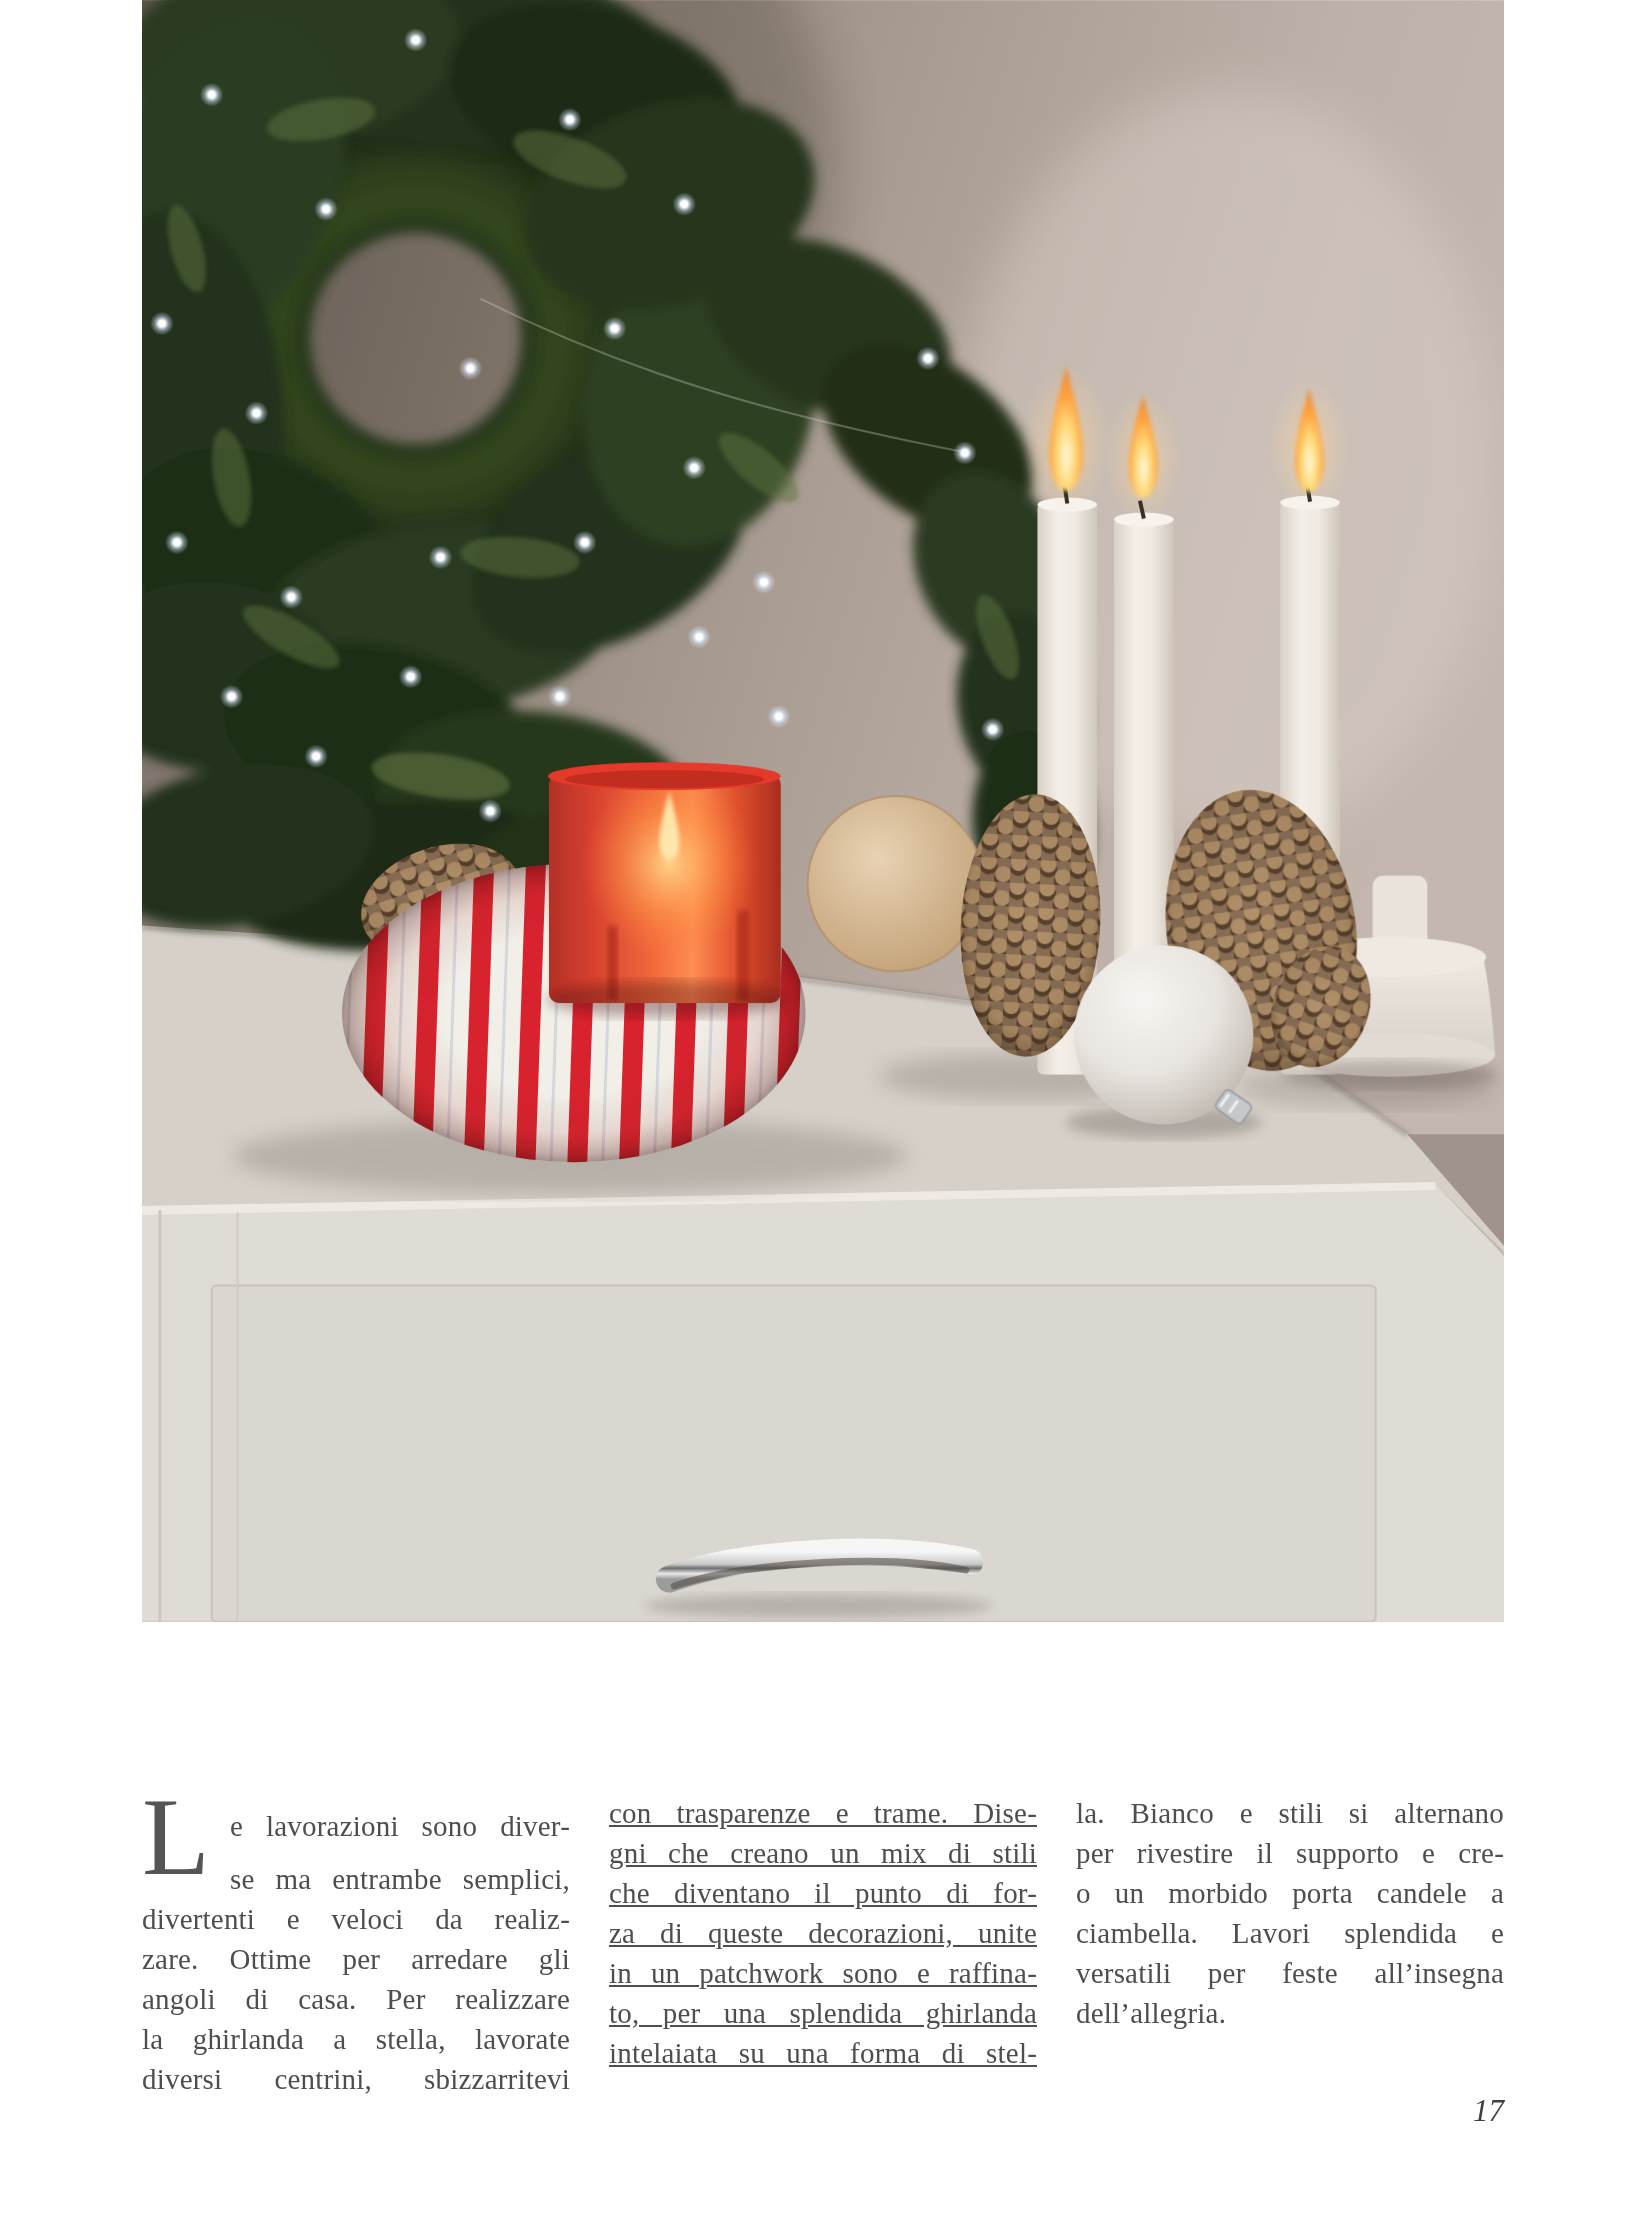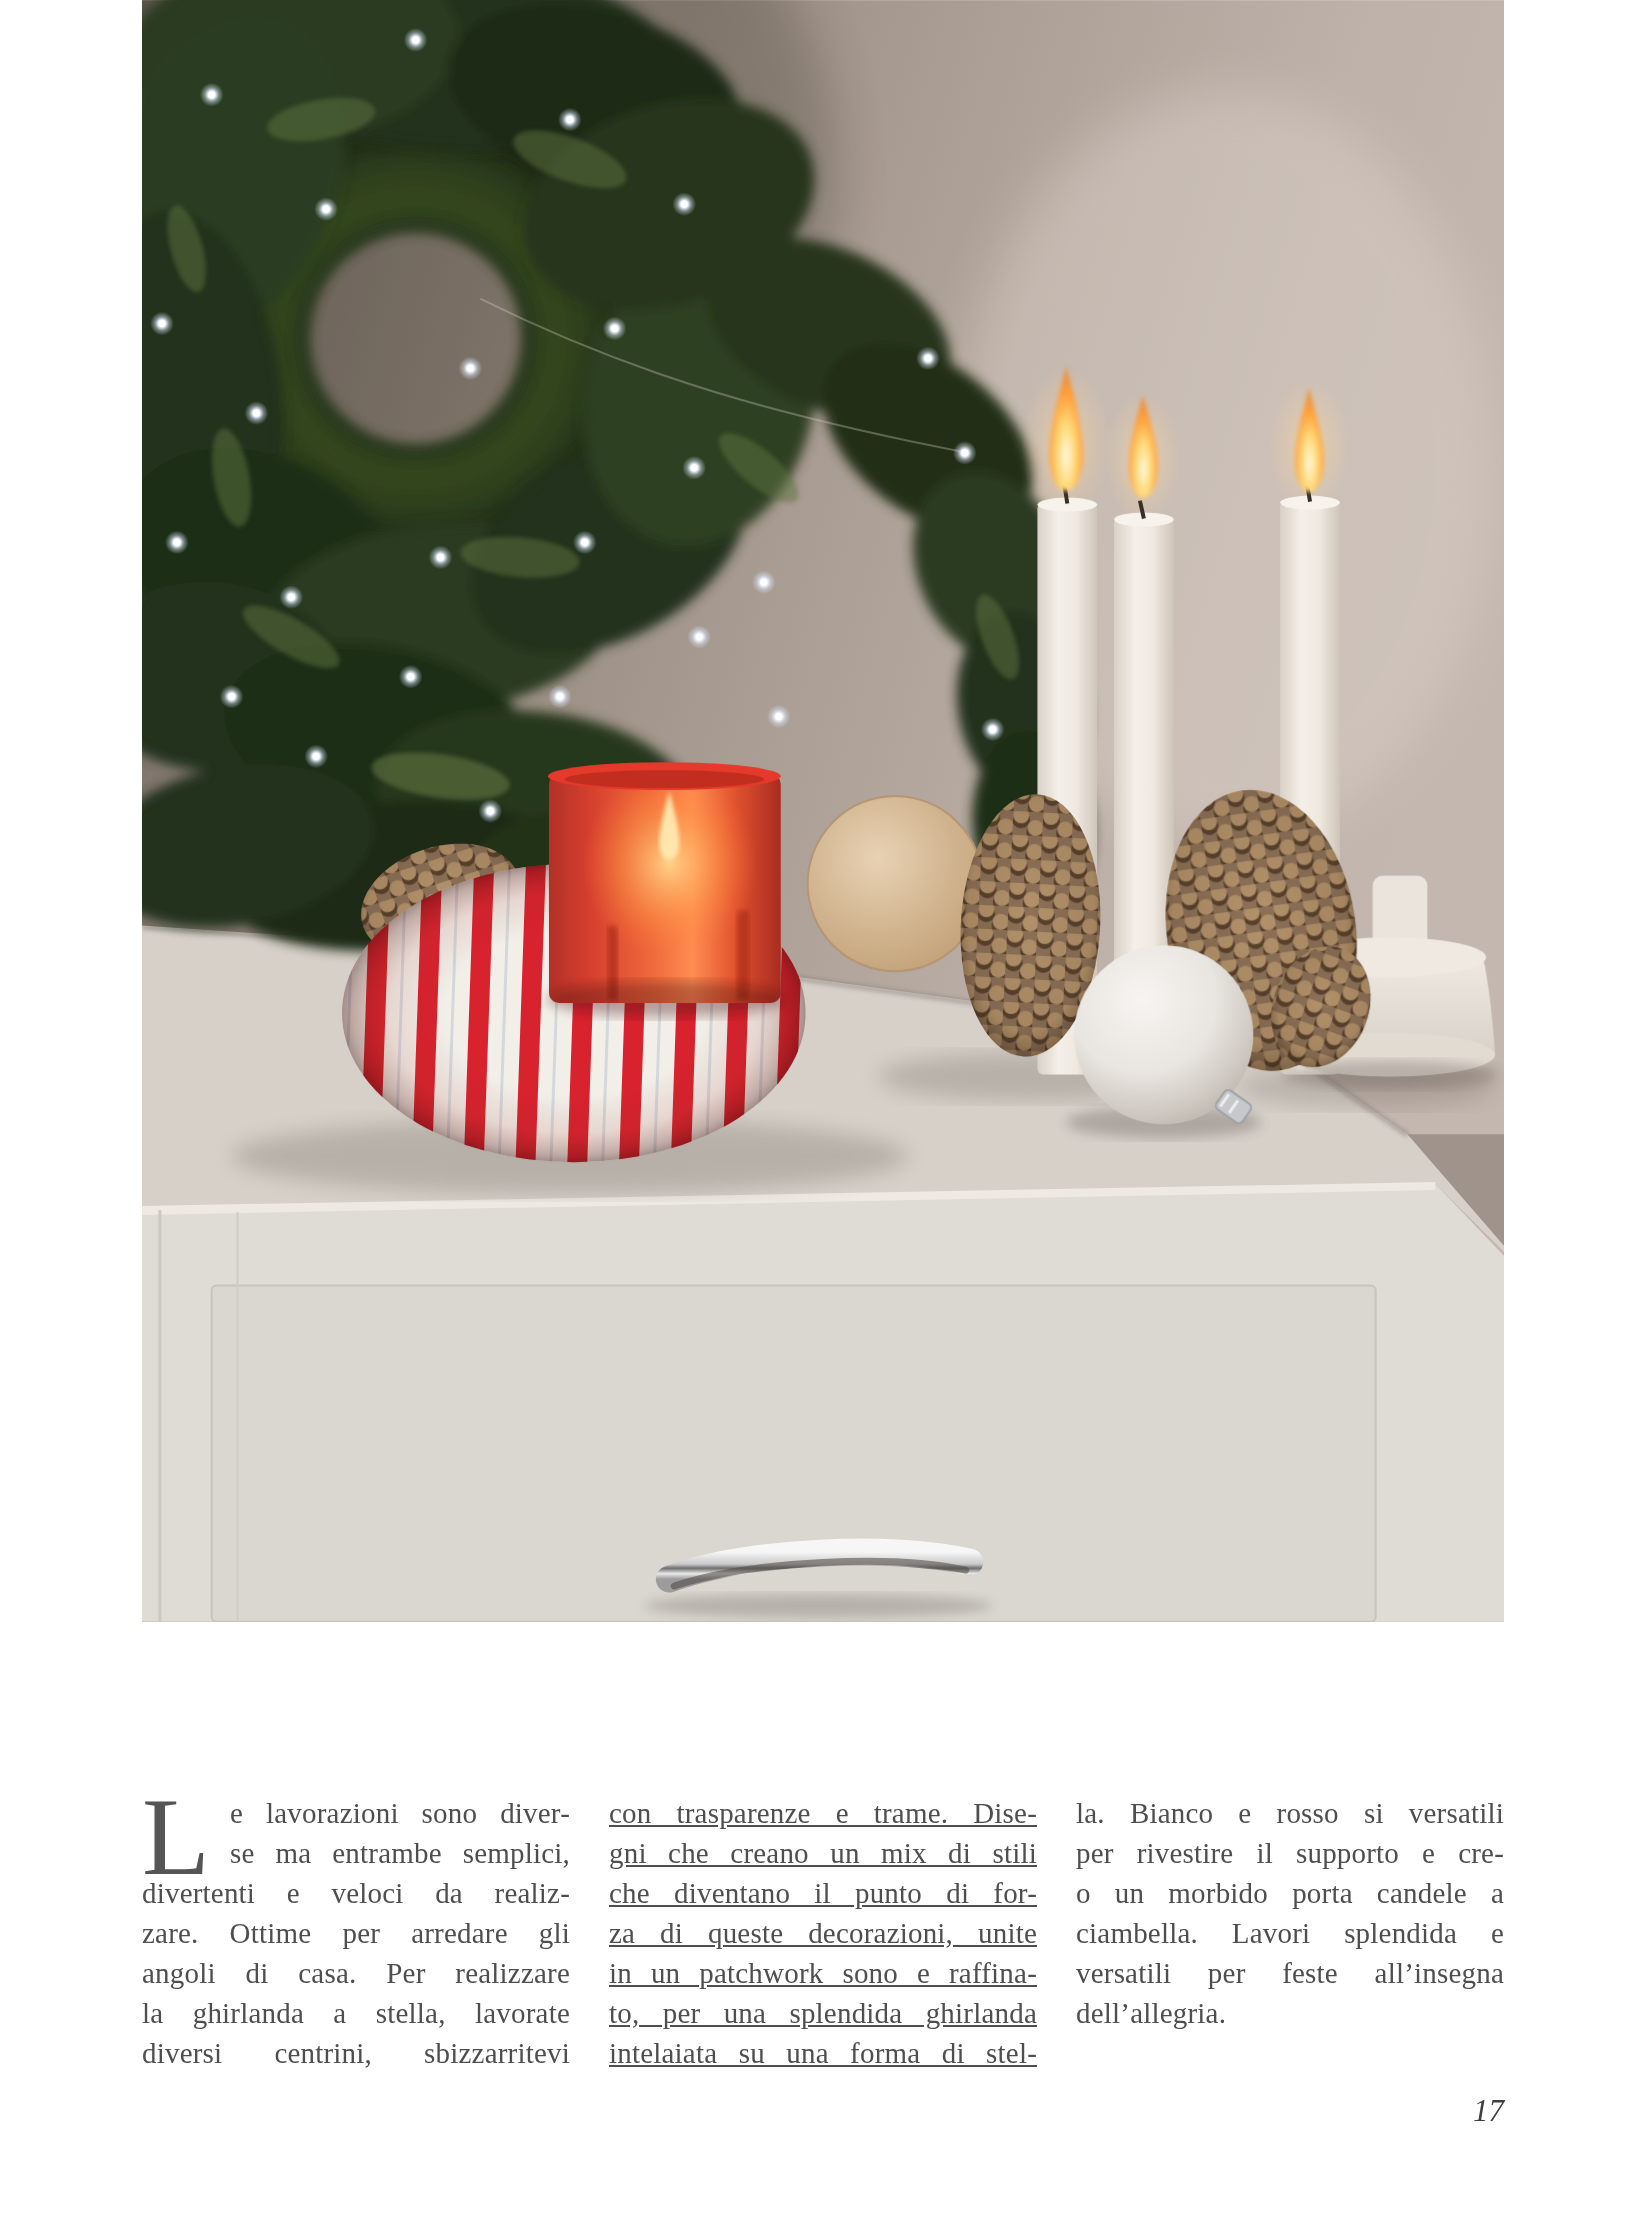--- a/index.html
+++ b/index.html
@@ -7,21 +7,21 @@
         font-family:"Liberation Serif","DejaVu Serif",serif;}
   .photo{position:absolute;left:142px;top:0;width:1362px;height:1622px;margin:0;}
   .photo svg{display:block;}
   .article{position:absolute;left:142px;top:1793px;width:1362px;color:#4f4e4e;}
   .col{position:absolute;top:0;width:428px;}
   .col1{left:0;}
   .col2{left:467px;text-decoration:underline;}
   .col3{left:934px;}
   .line{font-size:29px;line-height:40px;text-align:justify;text-align-last:justify;
         letter-spacing:0.2px;word-spacing:1px;white-space:nowrap;}
-  .line.indent{margin-left:88px;}
+  .line.indent{margin-left:88px;margin-top:13px;}
   .line.endline{text-align-last:left;}
   .dropcap{position:absolute;left:0;top:-12px;font-size:111px;line-height:1;color:#555456;
            font-weight:normal;}
   .pagenum{position:absolute;left:142px;top:2093px;width:1362px;text-align:right;
            font-style:italic;font-size:31px;color:#3f3e40;}
 </style>
 </head>
 <body>
 
 <div class="page">
@@ -401,21 +401,21 @@
     <div class="col col2">
       <div class="line">con trasparenze e trame. Dise-</div>
       <div class="line">gni che creano un mix di stili</div>
       <div class="line">che diventano il punto di for-</div>
       <div class="line">za di queste decorazioni, unite</div>
       <div class="line">in un patchwork sono e raffina-</div>
       <div class="line">to, per una splendida ghirlanda</div>
       <div class="line">intelaiata su una forma di stel-</div>
     </div>
     <div class="col col3">
-      <div class="line">la. Bianco e rosso si versatili</div>
+      <div class="line">la. Bianco e stili si alternano</div>
       <div class="line">per rivestire il supporto e cre-</div>
       <div class="line">o un morbido porta candele a</div>
       <div class="line">ciambella. Lavori splendida e</div>
       <div class="line">versatili per feste all’insegna</div>
       <div class="line endline">dell’allegria.</div>
     </div>
   </section>
 
   <div class="pagenum">17</div>
 </div>

